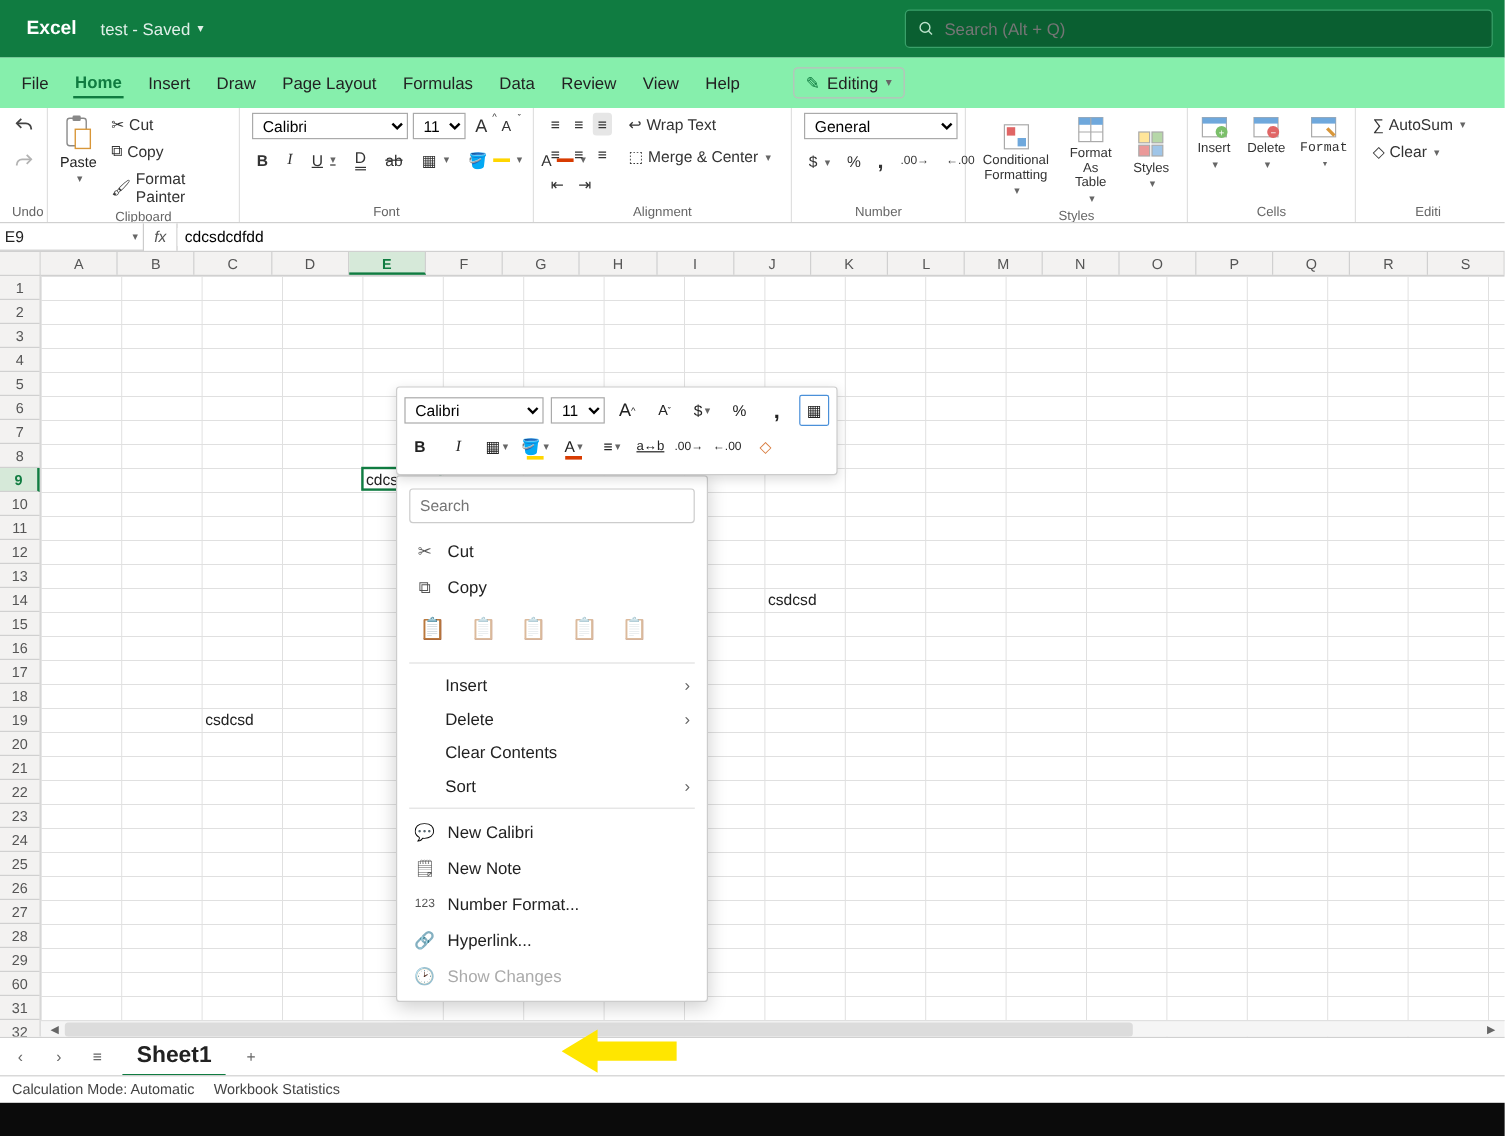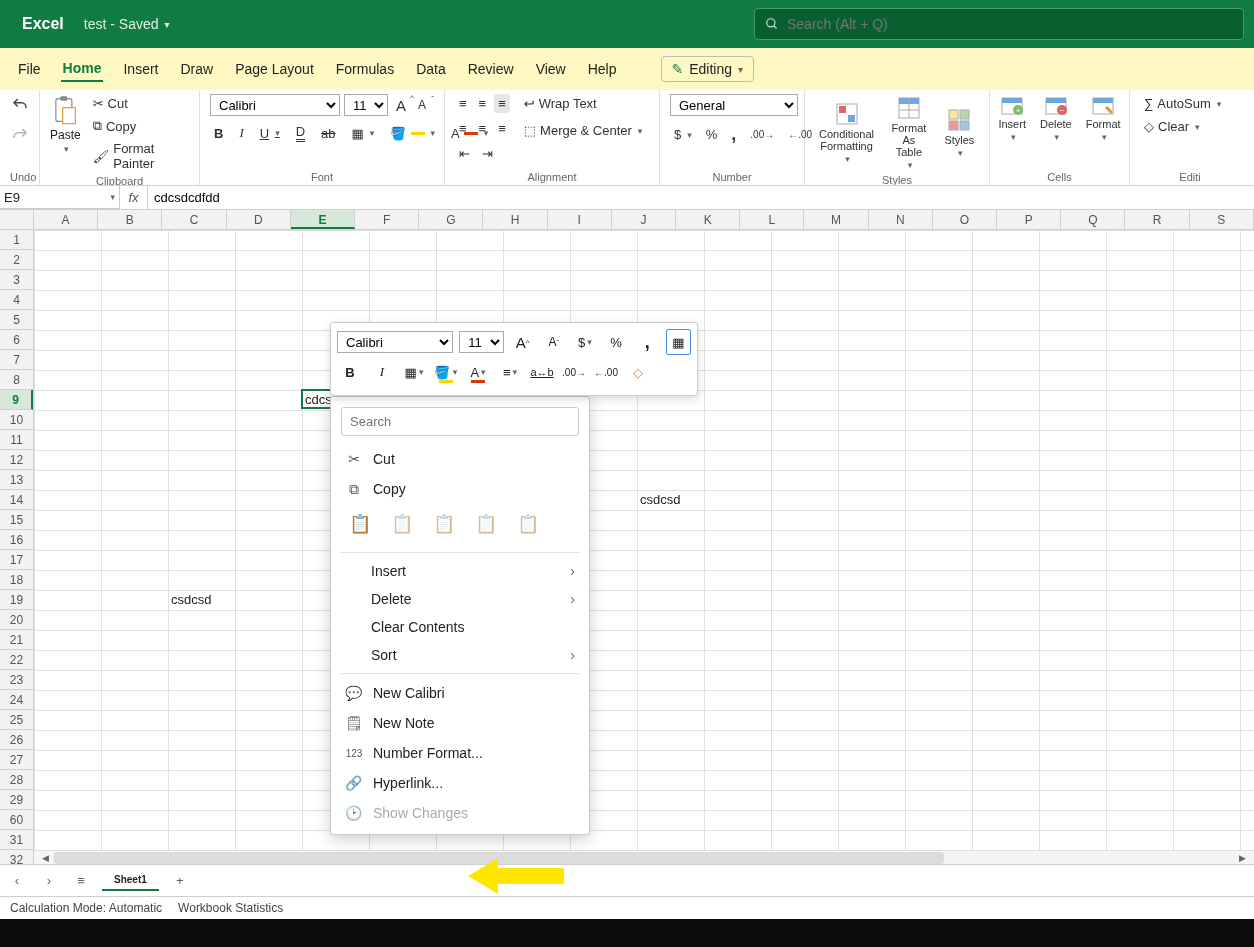--- a/index.html
+++ b/index.html
@@ -4,21 +4,21 @@
 <style>
   * { box-sizing: border-box; margin: 0; padding: 0; }
   body { font-family: "Segoe UI", Arial, sans-serif; font-size: 13px; color: #222; background: #fff; overflow: hidden; width: 1254px; height: 947px; position: relative; }
   
   .titlebar { background: #107c41; height: 48px; display: flex; align-items: center; color: #fff; padding: 0 10px; }
   .titlebar .app-name { font-weight: bold; font-size: 16px; padding: 0 12px; }
   .titlebar .file-name { font-size: 14px; padding: 0 8px; color: #e0efe8; display:flex; align-items:center; gap:6px;}
   .titlebar .search-box { margin-left: auto; width: 490px; height: 32px; background: #0a5f31; border:1px solid #3aa06a; border-radius:4px; display:flex; align-items:center; padding:0 10px; color:#bde3cc; gap:8px;}
   .titlebar .search-box input { background: transparent; border:none; outline:none; color:#bde3cc; font-size:14px; width:100%; }
   
-  .menubar { background:#fef9c3; border-bottom: none; height:42px; display:flex; align-items:center; gap:18px; padding: 0 6px 0 16px; }
+  .menubar { background:#86efac; border-bottom: none; height:42px; display:flex; align-items:center; gap:18px; padding: 0 6px 0 16px; }
   .menubar .tab { font-size:14px; color:#222; padding:4px 2px; cursor:pointer; }
   .menubar .tab.active { color:#107c41; border-bottom:2px solid #107c41; font-weight:600; }
   .editing-pill { margin-left: 24px; border:1px solid #bdbdbd; border-radius:4px; padding:4px 10px; display:flex; align-items:center; gap:6px; font-size:14px;}
   .editing-pill .pen { color:#107c41; }
   
   .ribbon { height:96px; border-bottom:1px solid #d0d0d0; display:flex; position:relative; background:#fff; overflow:hidden;}
   .ribbon .group { border-right:1px solid #e0e0e0; padding:4px 10px 2px 10px; display:flex; flex-direction:column; justify-content:space-between; }
   .ribbon .group-label { font-size:11px; text-align:center; color:#666; margin-top:2px;}
   .ribbon .row { display:flex; align-items:center; gap:4px; }
   .ribbon .col { display:flex; flex-direction:column; gap:2px; }
@@ -59,21 +59,21 @@
   .cm-paste-row { display:flex; gap:10px; padding:4px 14px 8px 14px; }
   .cm-paste-btn { width:32px; height:32px; border:1px solid transparent; border-radius:3px; display:flex; align-items:center; justify-content:center; cursor:pointer; color:#c89b5a; font-size:18px;}
   .cm-paste-btn:first-child { color:#555; }
   .cm-indent { padding-left:40px; }
   .cm-arrow { margin-left:auto; color:#666; }
   .cm-icon { width:18px; height:18px; display:inline-flex; align-items:center; justify-content:center; font-size:14px; color:#555;}
   
   .highlight-arrow { position:absolute; z-index:26; color:#ffe600; }
   
   .sheet-tabs-bar { position:absolute; left:0; right:0; bottom:51px; height:32px; border-top:1px solid #d0d0d0; display:flex; align-items:center; padding-left:6px; gap:10px; background:#fff; }
-  .sheet-tab { padding:4px 12px; border-bottom:2px solid #107c41; font-size:10px; font-weight:600; }
+  .sheet-tab { padding:4px 12px; border-bottom:2px solid #107c41; font-size:19px; font-weight:600; }
   .nav-btn { width:22px; height:22px; display:flex; align-items:center; justify-content:center; border-radius:3px; color:#666; }
   
   .statusbar { position:absolute; left:0; right:0; bottom:28px; height:23px; border-top:1px solid #d0d0d0; display:flex; align-items:center; font-size:12px; color:#444; padding:0 10px; gap:16px; background:#fff;}
   
   .taskbar { position:absolute; left:0; right:0; bottom:0; height:28px; background:#0b0b0b; }
   .chev { font-size:9px; color:#666; margin-left:2px;}
   .underline-accent-y { border-bottom: 3px solid #ffd600; display:inline-block; width:14px; }
   .underline-accent-r { border-bottom: 3px solid #d83b01; display:inline-block; width:14px; }
   svg { display:block; }
 </style>
@@ -281,21 +281,21 @@
       <div class="col ibtn" style="align-items:center;width:40px;">
         <svg width="24" height="20">
             <rect x="2" y="2" width="20" height="16" fill="#fff" stroke="#aaa"></rect>
             <rect x="2" y="2" width="20" height="5" fill="#6fa8dc"></rect>
             <circle cx="18" cy="14" r="5" fill="#e06666"></circle>
             <text x="18" y="17" font-size="8" fill="#fff" text-anchor="middle">−</text>
           </svg>
         <span style="font-size:11px;">Delete</span>
           <span class="chev">▾</span>
       </div>
-      <div class="col ibtn" style="align-items:center;width:44px;">
+      <div class="col ibtn" style="align-items:center;width:44px;font-family:Liberation Mono, monospace;">
         <svg width="24" height="20">
             <rect x="2" y="2" width="20" height="16" fill="#fff" stroke="#aaa"></rect>
             <rect x="2" y="2" width="20" height="5" fill="#6fa8dc"></rect>
             <path d="M16 10 l6 6 l-2 2 l-6-6 z" fill="#d89638"></path>
           </svg>
         <span style="font-size:11px;">Format</span>
           <span class="chev">▾</span>
       </div>
     </div>
     <div class="group-label">Cells</div>

